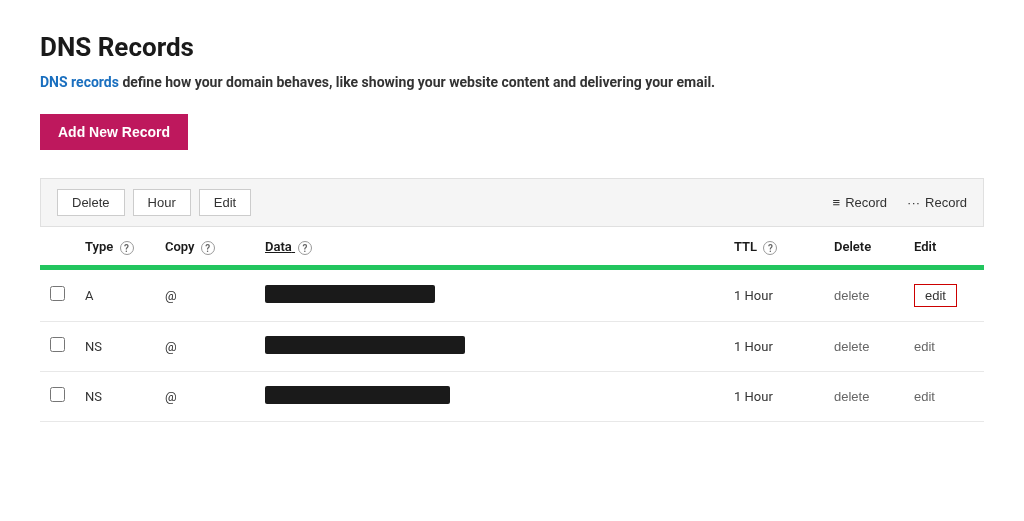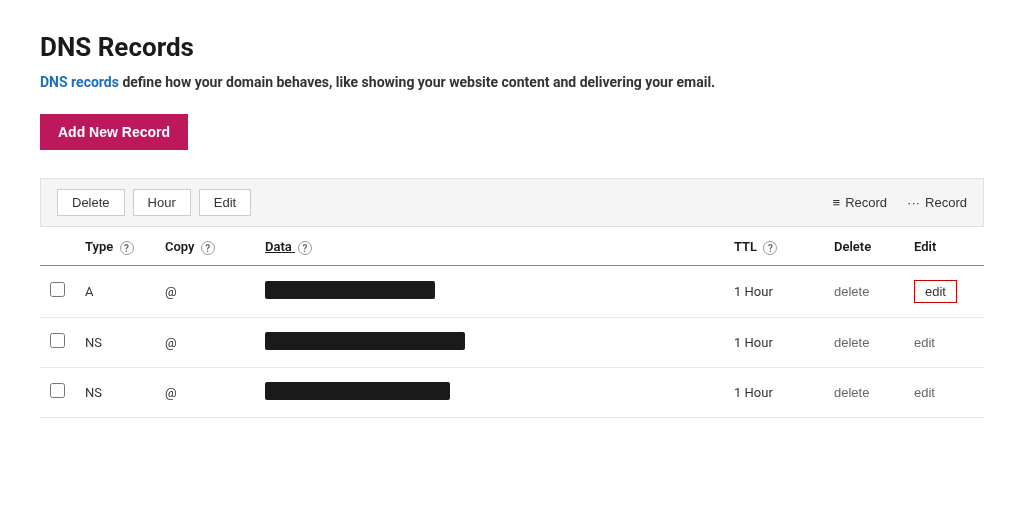--- a/index.html
+++ b/index.html
@@ -67,21 +67,21 @@
       display: flex;
       align-items: center;
       gap: 5px;
     }
     table {
       width: 100%;
       border-collapse: collapse;
       margin-top: 0;
     }
     thead tr {
-      border-bottom: 1px solid #22c55e;
+      border-bottom: 5px solid #22c55e;
     }
     th {
       text-align: left;
       padding: 12px 10px 10px 10px;
       font-weight: 600;
       font-size: 13px;
       color: #1a1a1a;
     }
     th .help-icon {
       display: inline-block;

